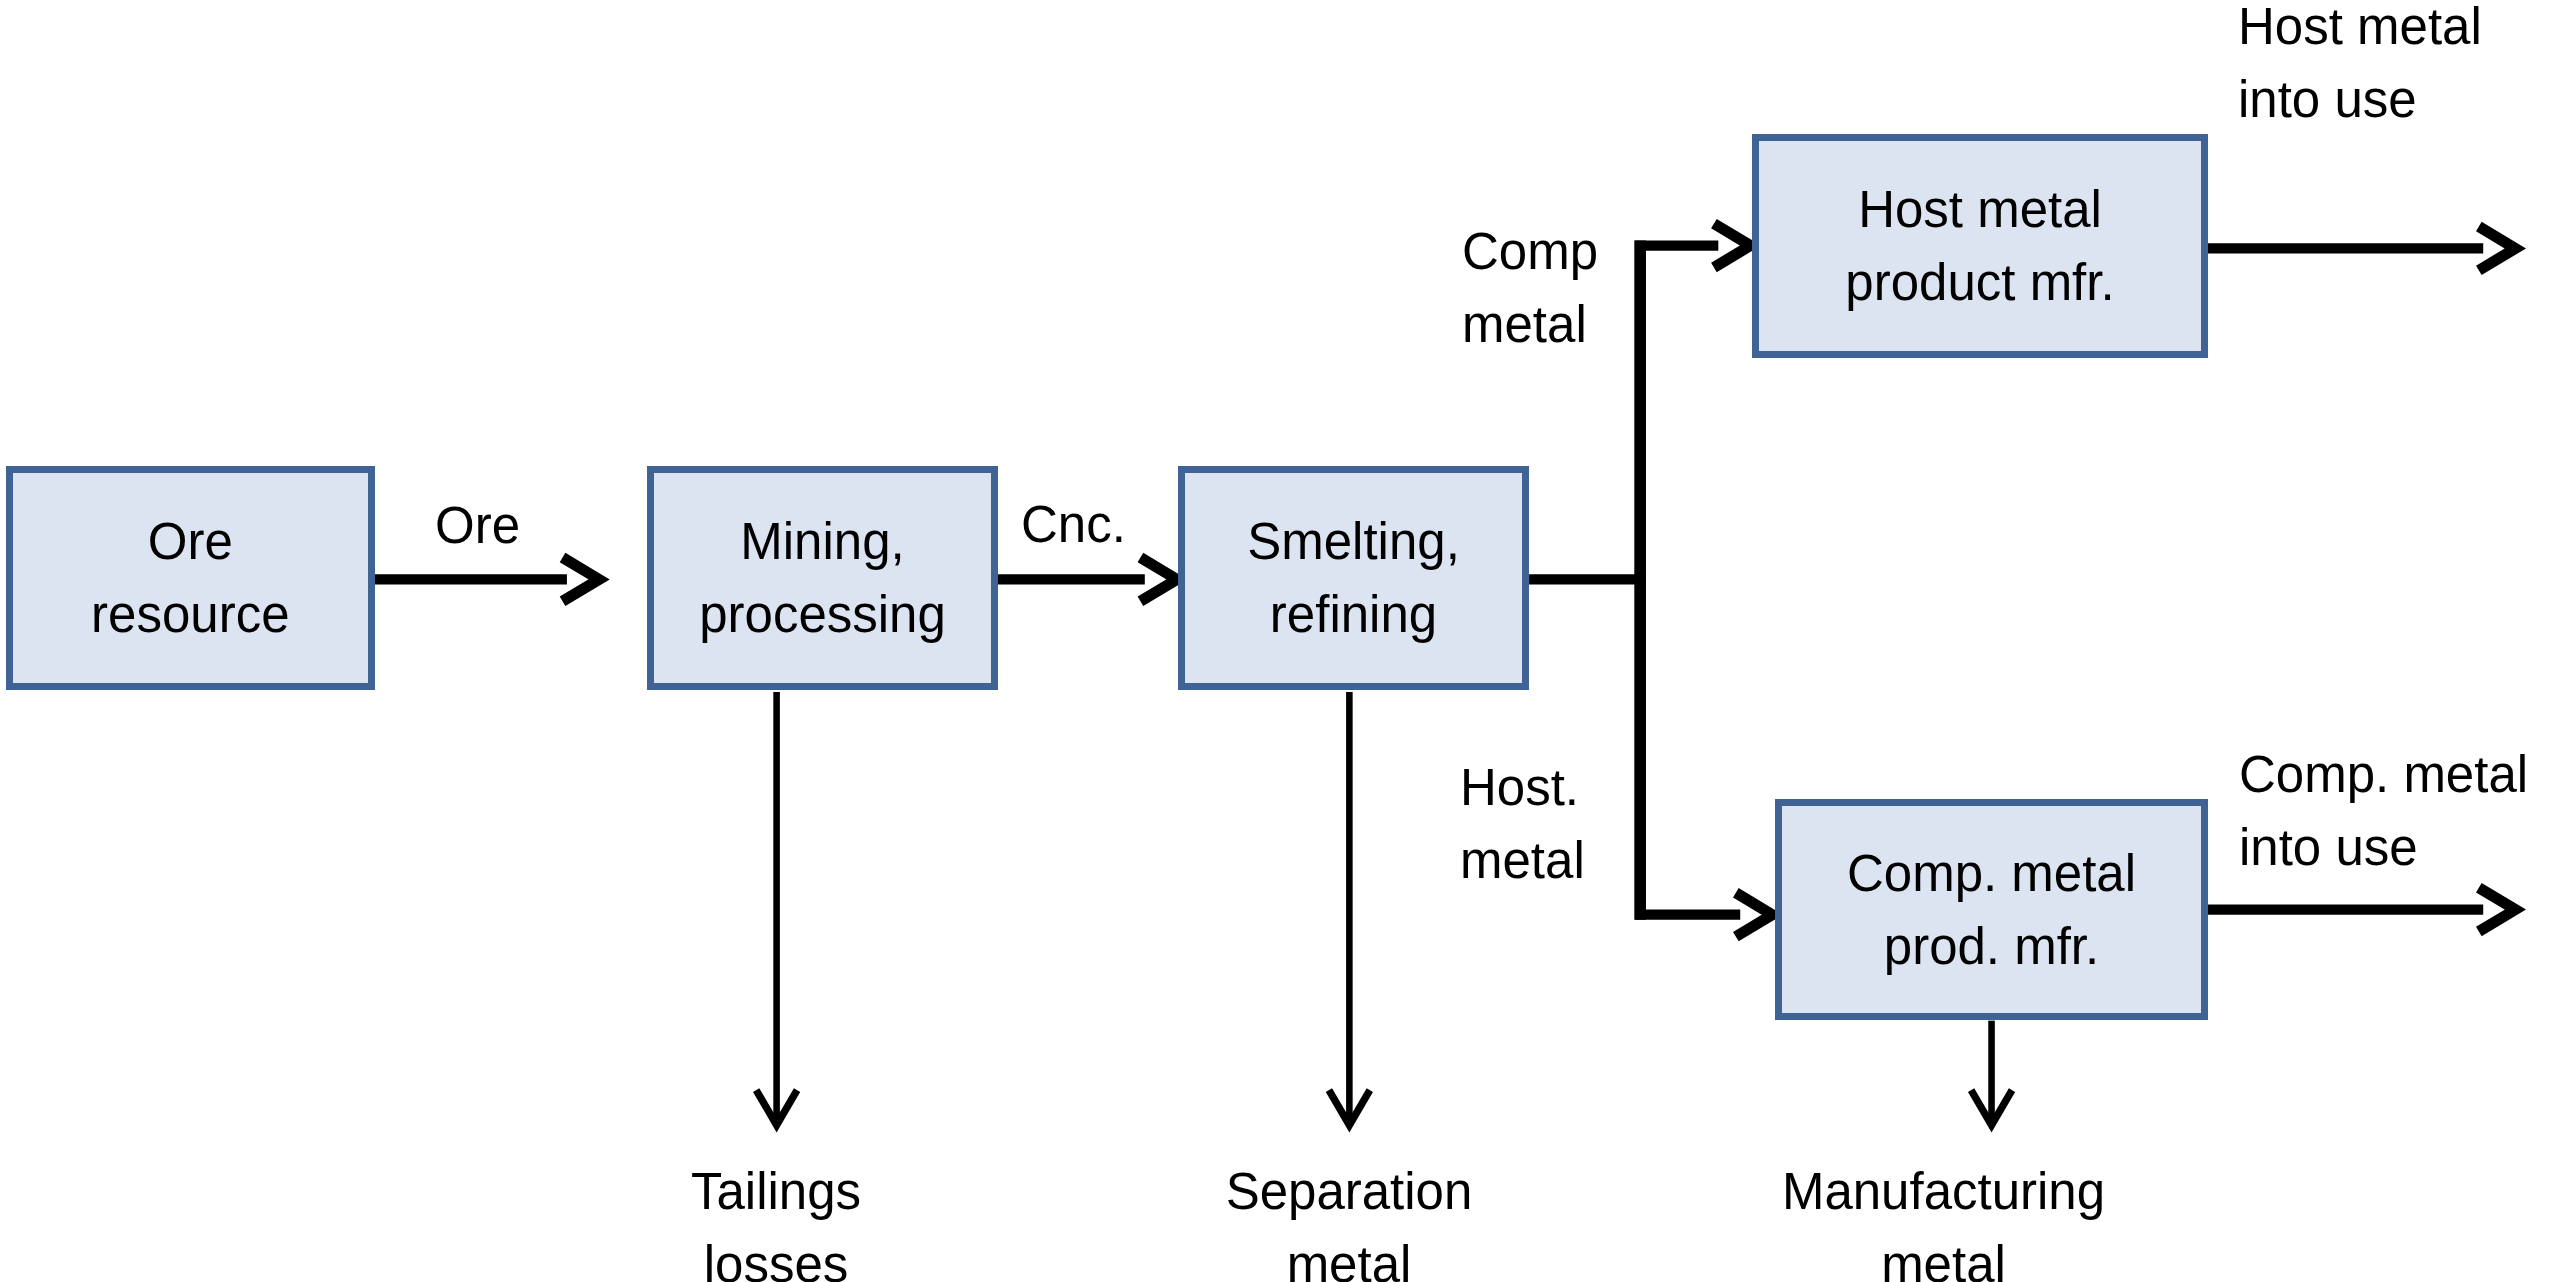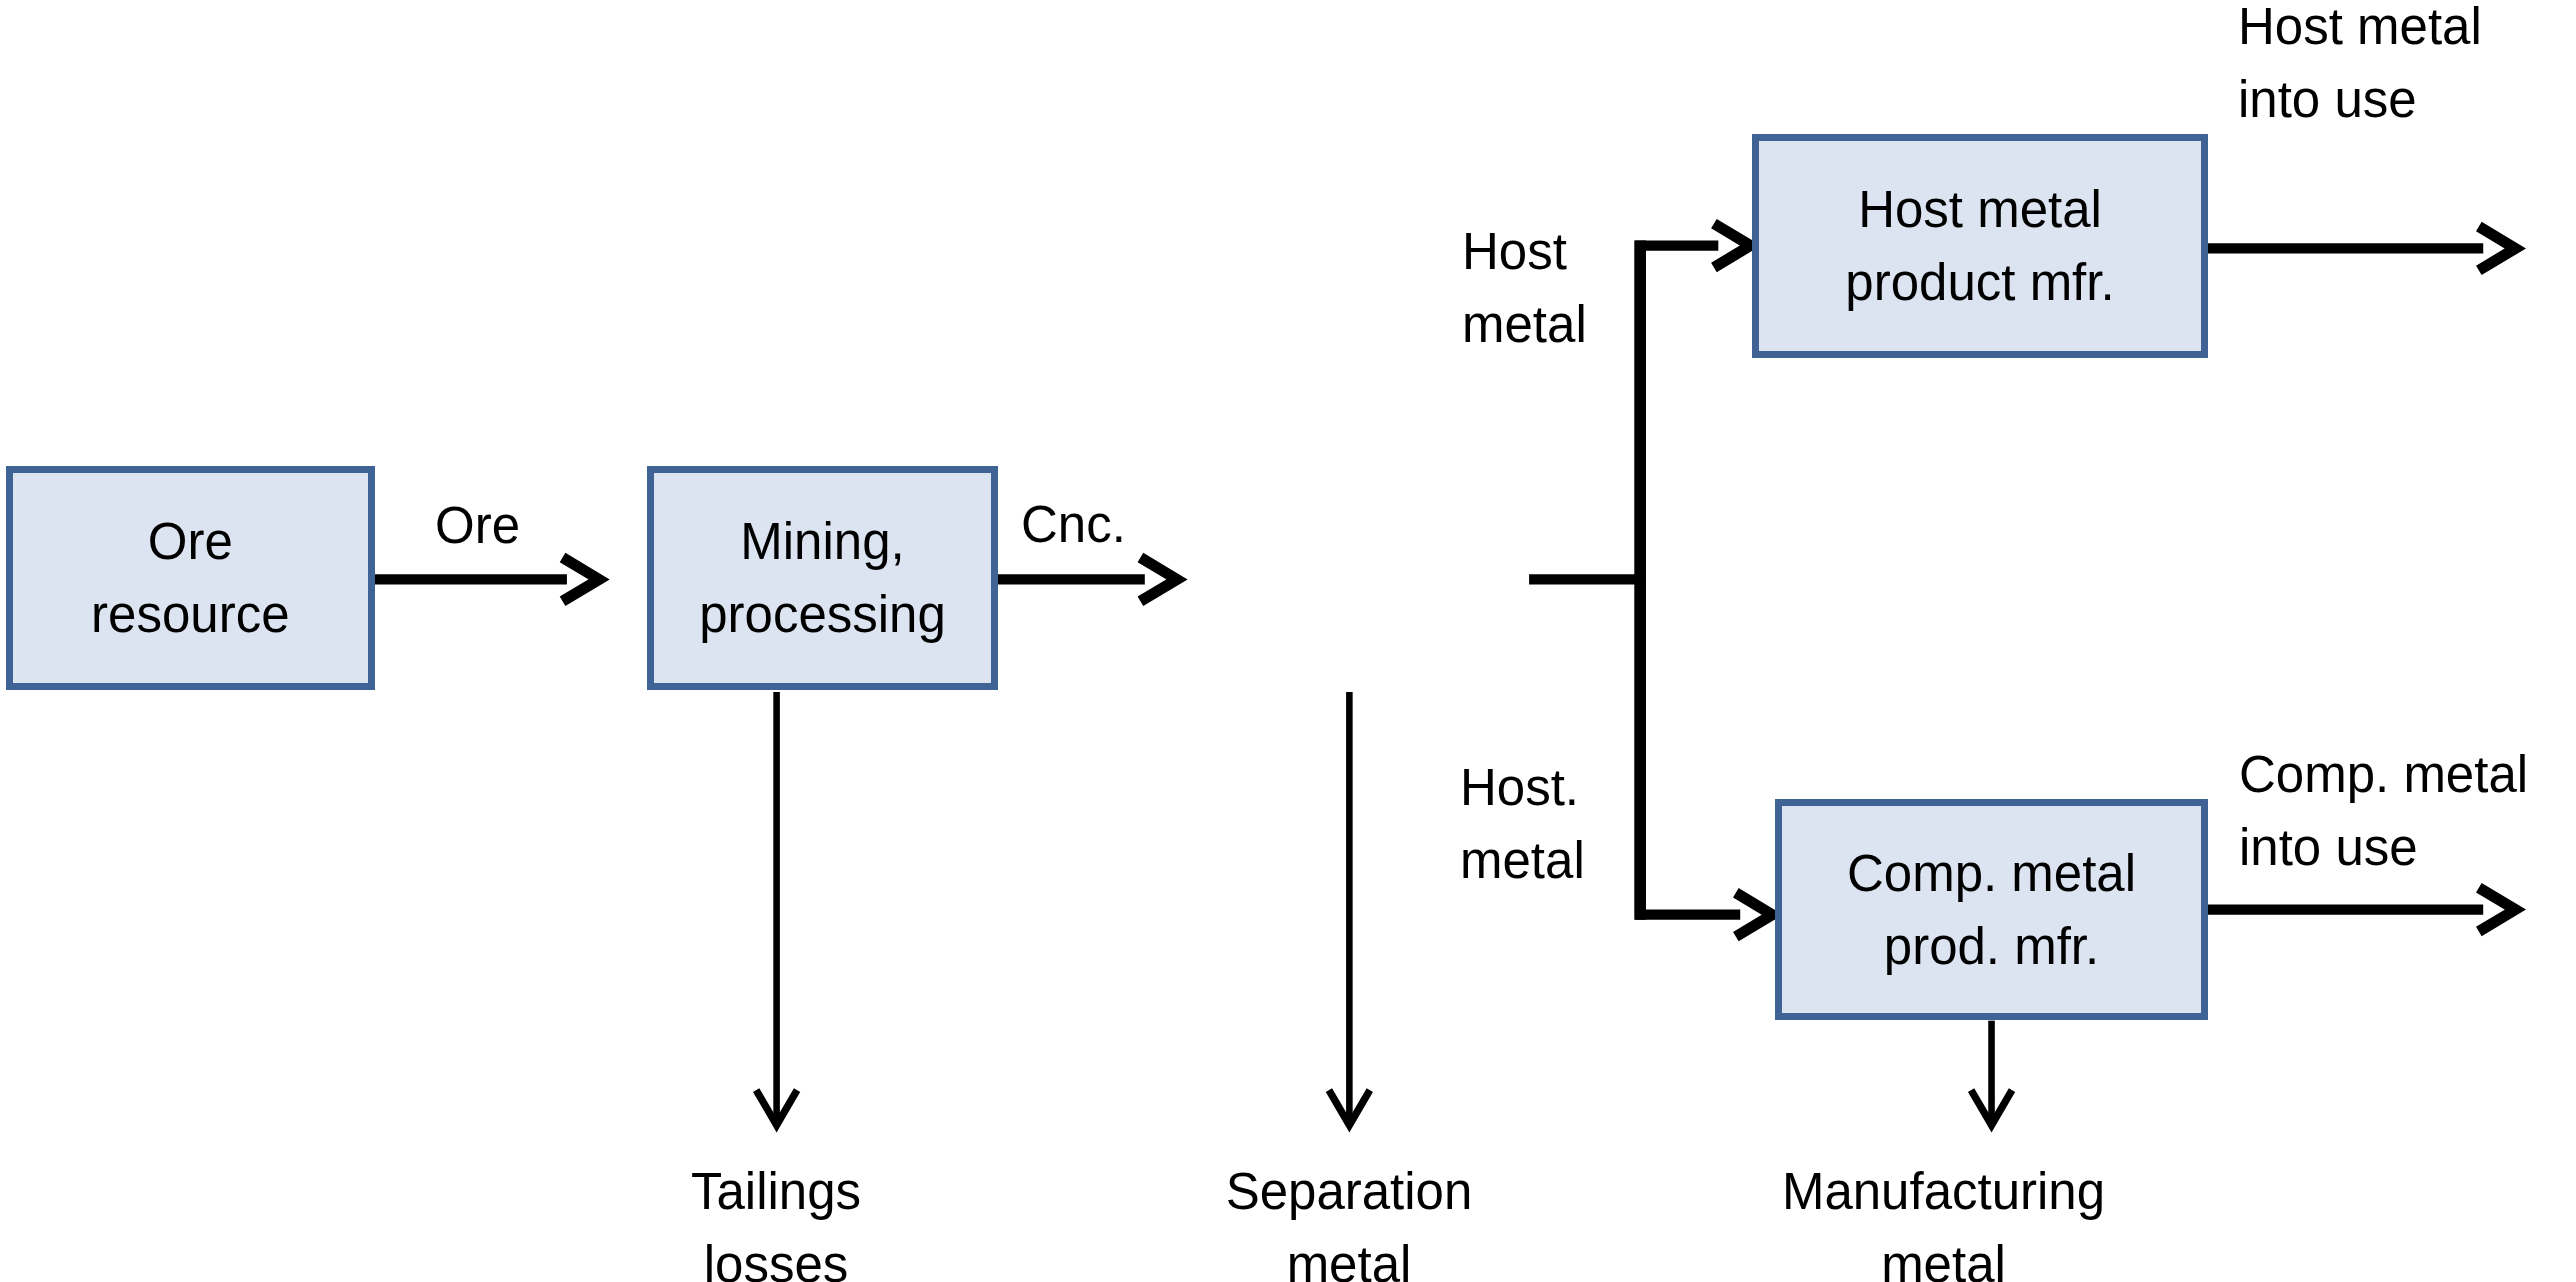--- a/index.html
+++ b/index.html
@@ -111,28 +111,30 @@
     <g>
       <path class="loss-shaft" d="M2726,1397 L2726,1534"></path>
       <polyline class="loss-head" points="2698,1492 2726,1540 2754,1492"></polyline>
     </g>
   </svg>
 
   <div class="node" id="node-ore">Ore
 resource</div>
   <div class="node" id="node-mining">Mining,
 processing</div>
+  <div class="node" id="node-smelting">Smelting,
+refining</div>
   <div class="node" id="node-host">Host metal
 product mfr.</div>
   <div class="node" id="node-comp">Comp. metal
 prod. mfr.</div>
 
   <div class="flow-label" id="label-ore">Ore</div>
   <div class="flow-label" id="label-cnc">Cnc.</div>
-  <div class="flow-label" id="label-host-metal">Host
+  <div class="flow-label" id="label-host-metal">Comp
 metal</div>
   <div class="flow-label" id="label-comp-metal">Host.
 metal</div>
   <div class="flow-label" id="label-host-into-use">Host metal
 into use</div>
   <div class="flow-label" id="label-comp-into-use">Comp. metal
 into use</div>
 
   <div class="loss-label" id="label-tailings">Tailings
 losses</div>

